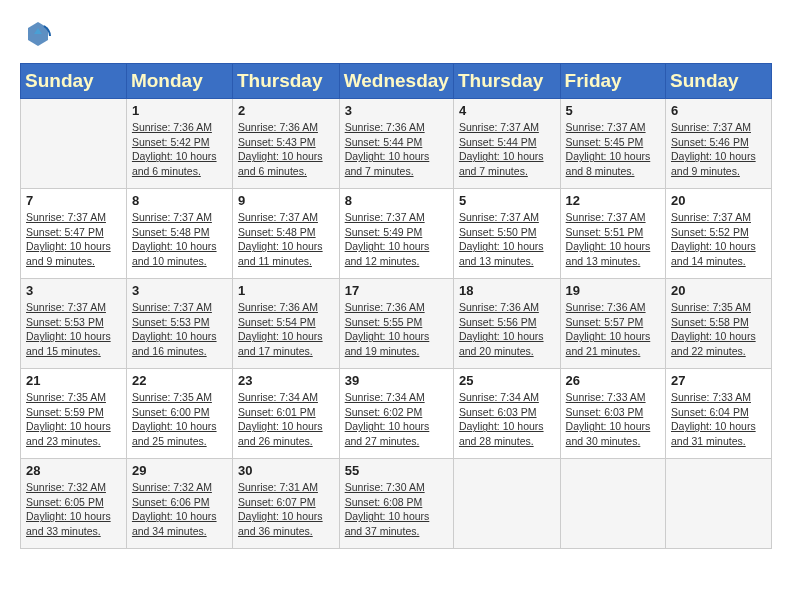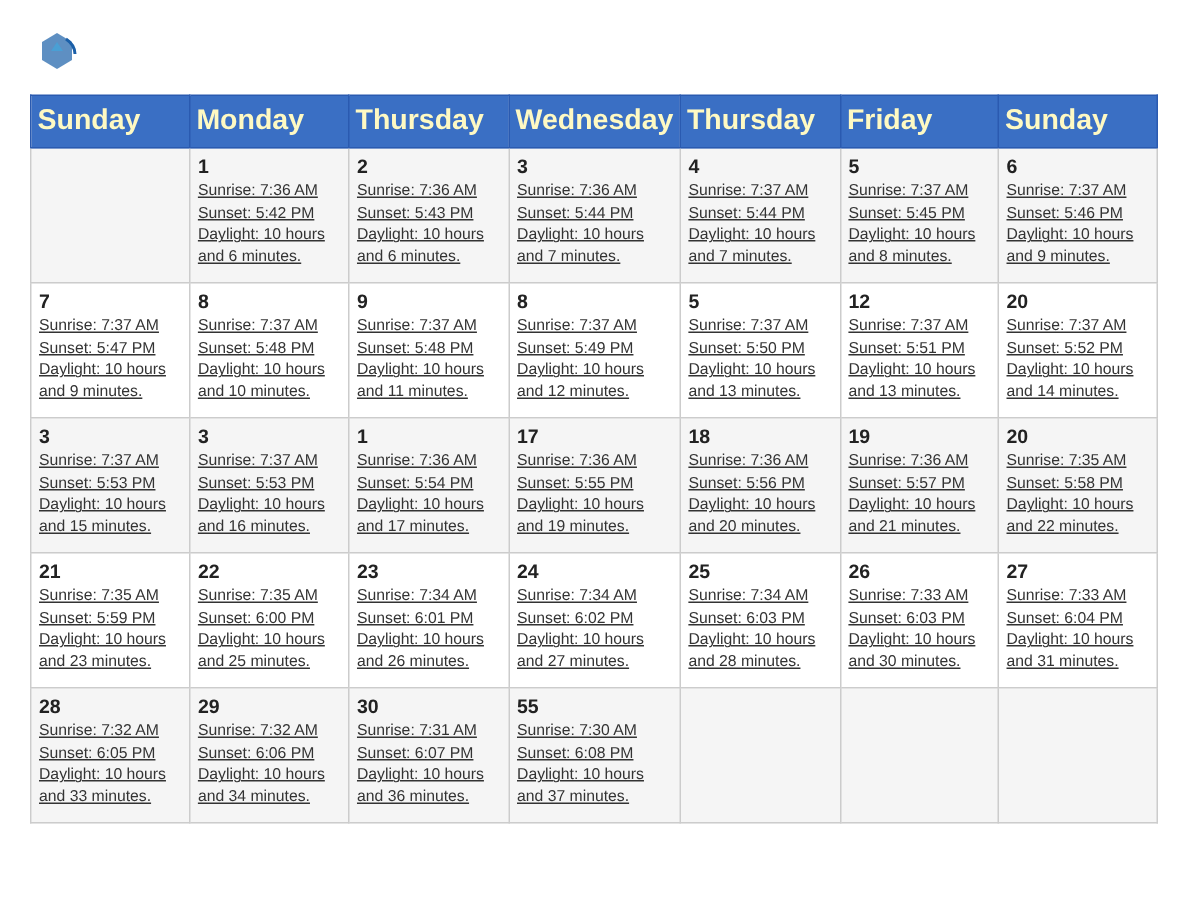--- a/index.html
+++ b/index.html
@@ -218,21 +218,21 @@
         </td>
         <td>
           <span class="day-number">22</span>
           <div class="day-info">Sunrise: 7:35 AM<br>Sunset: 6:00 PM<br>Daylight: 10 hours and 25 minutes.</div>
         </td>
         <td>
           <span class="day-number">23</span>
           <div class="day-info">Sunrise: 7:34 AM<br>Sunset: 6:01 PM<br>Daylight: 10 hours and 26 minutes.</div>
         </td>
         <td>
-          <span class="day-number">24</span>
+          <span class="day-number">39</span>
           <div class="day-info">Sunrise: 7:34 AM<br>Sunset: 6:02 PM<br>Daylight: 10 hours and 27 minutes.</div>
         </td>
         <td>
           <span class="day-number">25</span>
           <div class="day-info">Sunrise: 7:34 AM<br>Sunset: 6:03 PM<br>Daylight: 10 hours and 28 minutes.</div>
         </td>
         <td>
           <span class="day-number">26</span>
           <div class="day-info">Sunrise: 7:33 AM<br>Sunset: 6:03 PM<br>Daylight: 10 hours and 30 minutes.</div>
         </td>

